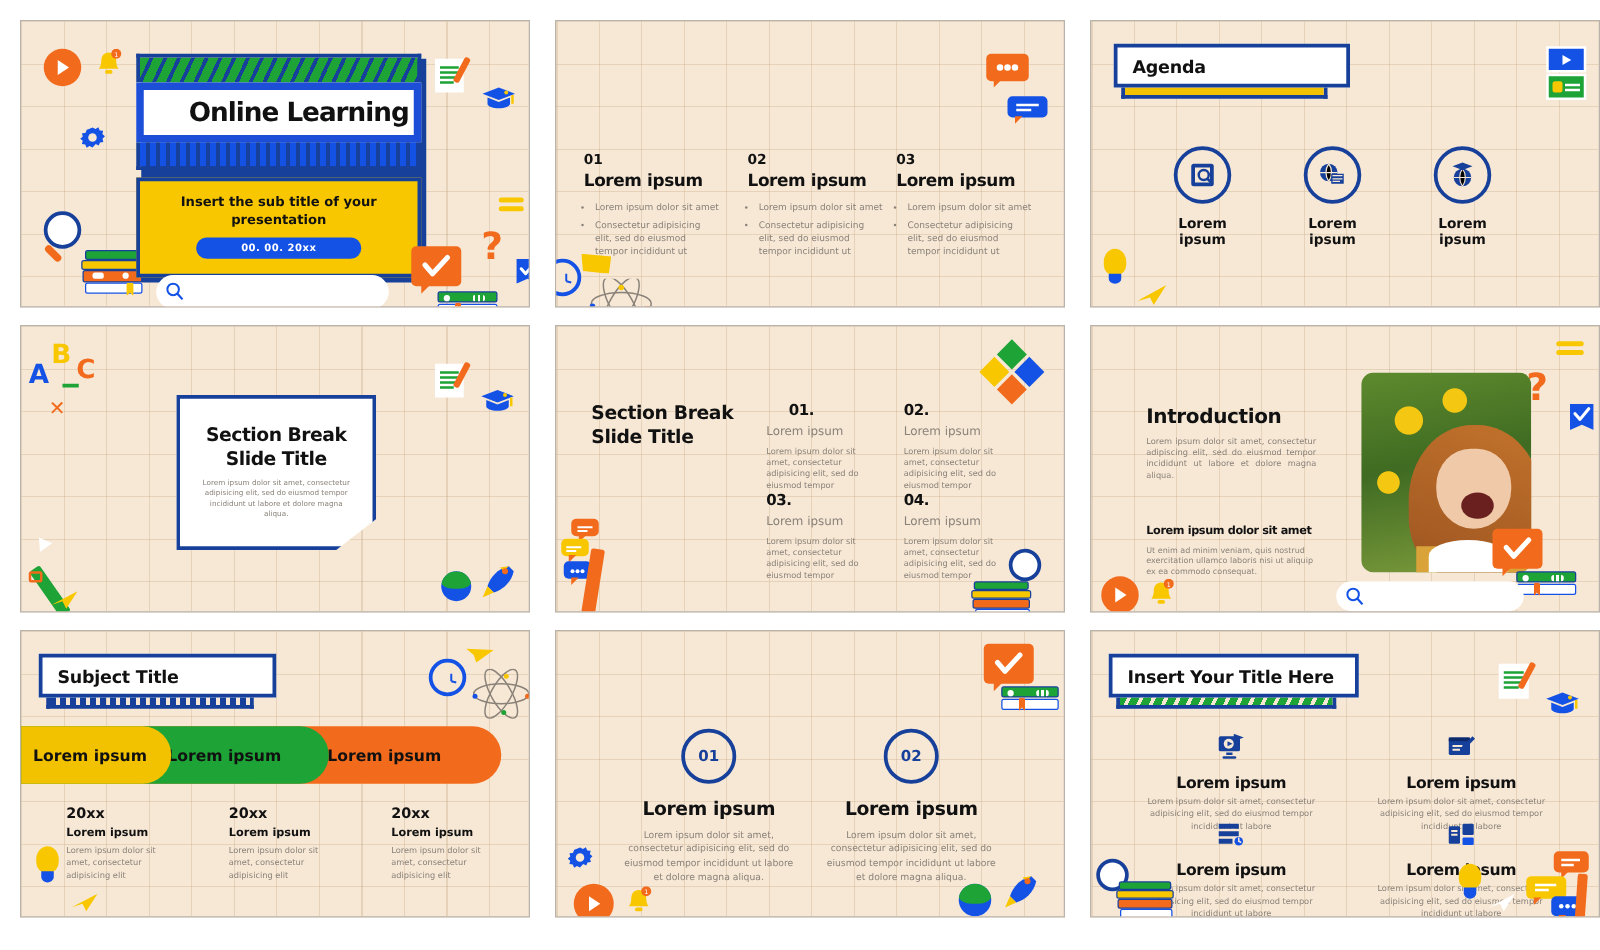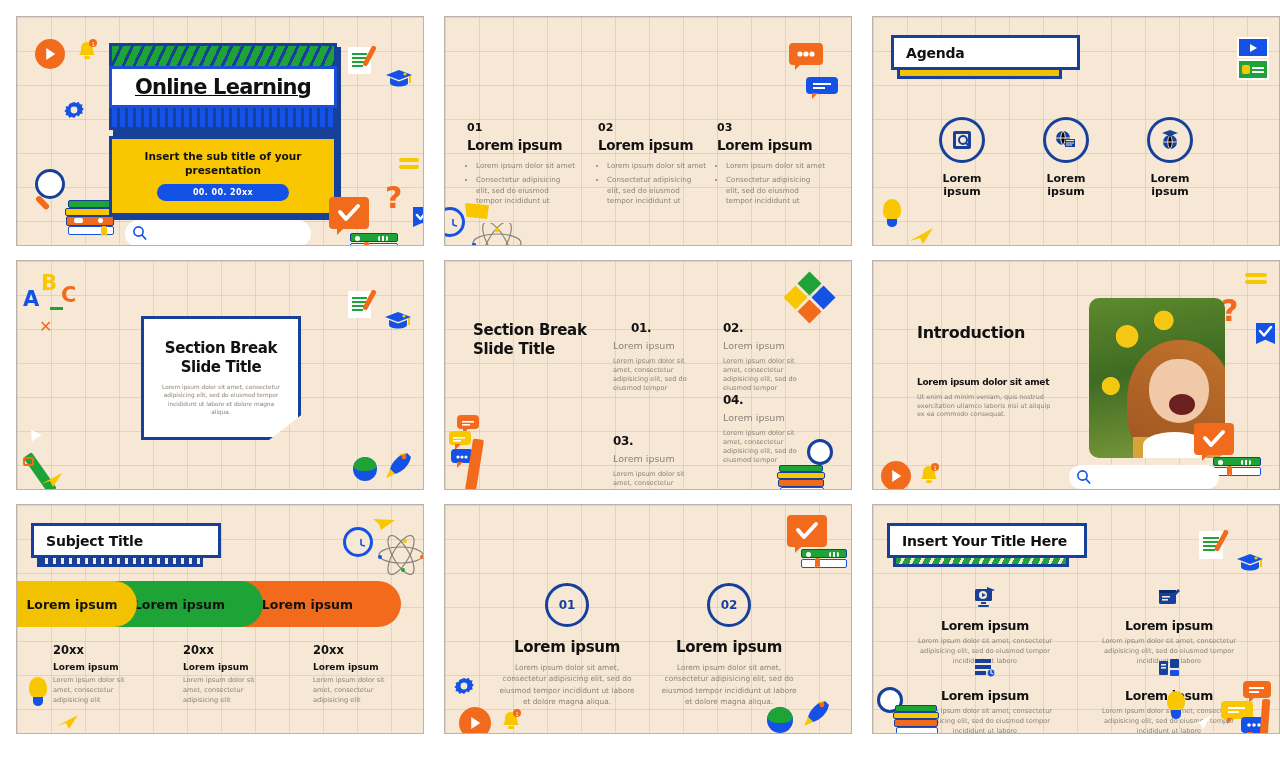--- a/index.html
+++ b/index.html
@@ -68,22 +68,22 @@
   }
 
   
   .hero { position: absolute; left: 92px; top: 26px; width: 228px; }
   .hero .shadow { position: absolute; left: 4px; top: 4px; right: -4px; bottom: -4px; background: #17409B; }
   .hero-stripe-g {
     position: relative; height: 23px; border: 3px solid #17409B; border-bottom: none;
     background: repeating-linear-gradient(115deg, #1DA336 0 7px, #17409B 7px 10px);
   }
   .hero-title {
-    position: relative; background: #fff; border: 3px solid #1d4ed8;
-    text-align: center; padding: 6px 4px; text-decoration: underline;
+    position: relative; background: #fff; border: 6px solid #1d4ed8;
+    text-align: right; padding: 6px 4px;
   }
   .hero-title span { font-size: 21px; font-weight: bold; color: #111; letter-spacing: -.8px; }
   .hero-stripe-b {
     position: relative; height: 22px; border: 3px solid #17409B; border-top: none;
     background: repeating-linear-gradient(to right, #1452E6 0 5px, #17409B 5px 8px);
   }
   .hero-sub {
     position: relative; background: #F8C700; border: 3px solid #17409B;
     margin-top: 6px; padding: 10px 12px 12px; text-align: center;
   }
@@ -519,21 +519,21 @@
       <div style="position:absolute;left:168px;top:60px;width:82px;">
         <div class="hv" style="font-size:12px;margin-left:18px;">01.</div>
         <div style="font-size:9.5px;color:#8a8279;margin-top:5px;">Lorem ipsum</div>
         <div class="body-txt" style="font-size:6.6px;margin-top:6px;">Lorem ipsum dolor sit amet, consectetur adipisicing elit, sed do eiusmod tempor</div>
       </div>
       <div style="position:absolute;left:278px;top:60px;width:82px;">
         <div class="hv" style="font-size:12px;">02.</div>
         <div style="font-size:9.5px;color:#8a8279;margin-top:5px;">Lorem ipsum</div>
         <div class="body-txt" style="font-size:6.6px;margin-top:6px;">Lorem ipsum dolor sit amet, consectetur adipisicing elit, sed do eiusmod tempor</div>
       </div>
-      <div style="position:absolute;left:168px;top:132px;width:82px;margin-top:41px;">
+      <div style="position:absolute;left:168px;top:132px;width:82px;">
         <div class="hv" style="font-size:12px;">03.</div>
         <div style="font-size:9.5px;color:#8a8279;margin-top:5px;">Lorem ipsum</div>
         <div class="body-txt" style="font-size:6.6px;margin-top:6px;">Lorem ipsum dolor sit amet, consectetur adipisicing elit, sed do eiusmod tempor</div>
       </div>
       <div style="position:absolute;left:278px;top:132px;width:82px;">
         <div class="hv" style="font-size:12px;">04.</div>
         <div style="font-size:9.5px;color:#8a8279;margin-top:5px;">Lorem ipsum</div>
         <div class="body-txt" style="font-size:6.6px;margin-top:6px;">Lorem ipsum dolor sit amet, consectetur adipisicing elit, sed do eiusmod tempor</div>
       </div>
 
@@ -576,20 +576,21 @@
         </div>
       <div class="qmark" style="left:348px;top:32px;font-size:30px;">?</div>
       <div class="bookmark-blue" style="position:absolute;left:383px;top:62px;width:19px;height:21px;">
         <svg width="19" height="19" viewBox="0 0 19 19">
             <polyline points="4,8 8,12.5 15,4" fill="none" stroke="#fff" stroke-width="2.5" stroke-linecap="round" stroke-linejoin="round"></polyline>
           </svg>
       </div>
 
       <div style="position:absolute;left:44px;top:62px;width:136px;">
         <div class="hv" style="font-size:16px;">Introduction</div>
+        <div class="body-txt" style="font-size:6.6px;margin-top:7px;text-align:justify;">Lorem ipsum dolor sit amet, consectetur adipiscing elit, sed do eiusmod tempor incididunt ut labore et dolore magna aliqua.</div>
         <div class="hv" style="font-size:9px;margin-top:35px;">Lorem ipsum dolor sit amet</div>
         <div class="body-txt" style="font-size:6.4px;margin-top:6px;">Ut enim ad minim veniam, quis nostrud exercitation ullamco laboris nisi ut aliquip ex ea commodo consequat.</div>
       </div>
 
       <div class="photo">
         <i class="hair"></i>
           <i class="face"></i>
           <i class="mouth"></i>
           <i class="dress"></i>
           <i class="collar"></i>

